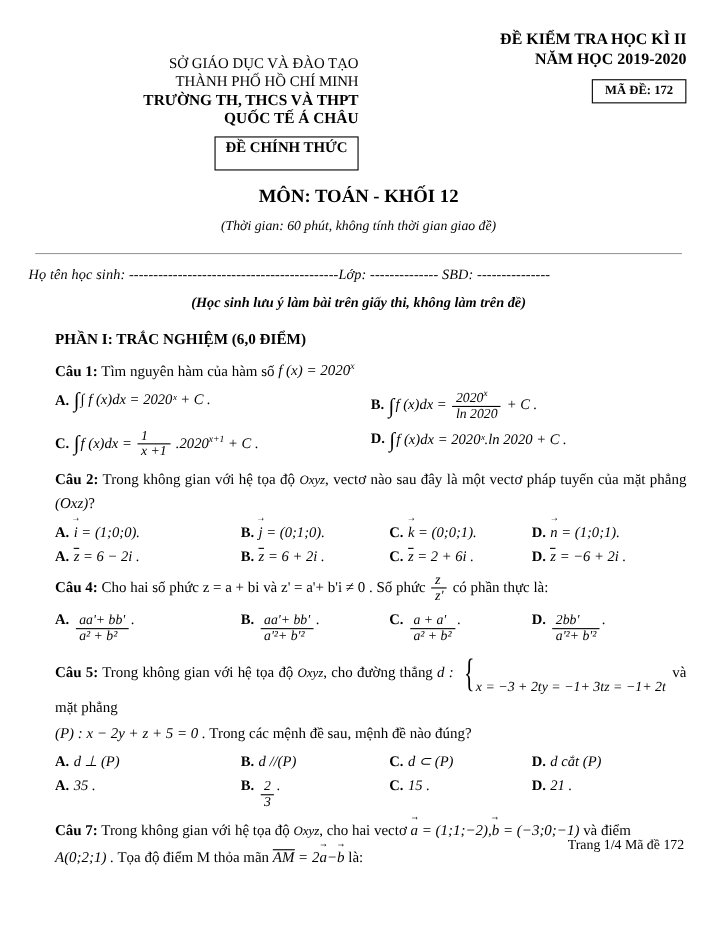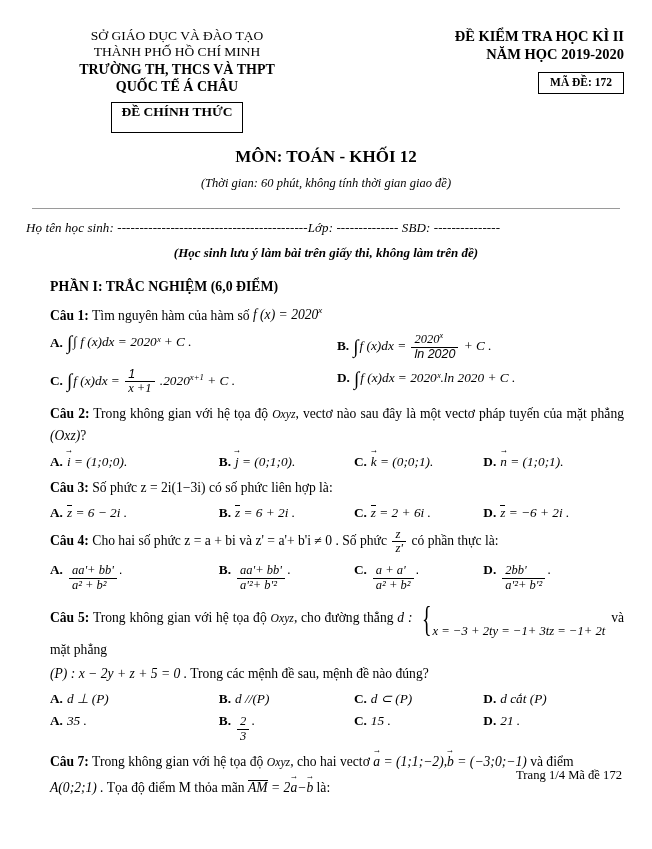--- a/index.html
+++ b/index.html
@@ -17,22 +17,23 @@
   }
   .page { padding: 0; position: relative; }
 
   
   .header {
     display: flex;
     padding: 28px 28px 0 28px;
   }
   .hdr-left {
     width: 50%;
-    text-align: center;
+    text-align: right;
     line-height: 1.22;
+    margin-top: 22px;
   }
   .hdr-right {
     width: 50%;
     text-align: right;
     line-height: 1.22;
   }
   .h-line { font-size: 13.5px; }
   .h-line.bold { font-weight: bold; font-size: 14px; }
   .h-line.big { font-weight: bold; font-size: 14.5px; }
 
@@ -102,21 +103,21 @@
   .opt { display: flex; align-items: baseline; }
   .opt .ol { font-weight: bold; margin-right: 4px; }
   .opts.c4 > .opt { width: 25%; }
   .opts.c2 > .opt { width: 50%; }
   .opts.w-a1 > .opt:nth-child(1) { width: 30%; }
   .opts.w-a1 > .opt:nth-child(2) { width: 24%; }
   .opts.w-a1 > .opt:nth-child(3) { width: 23%; }
 
   
   .mi { font-style: italic; font-family: "Liberation Serif", serif; }
-  .mo { font-family: Liberation Sans, sans-serif; }
+  .mo { font-family: Liberation Serif, serif; }
   .sml { font-size: 0.86em; }
   sup.sp { font-size: 0.66em; vertical-align: super; font-style: italic; }
   .intg {
     font-size: 1.45em;
     font-family: "Liberation Serif", serif;
     vertical-align: -0.14em;
     margin-right: 1px;
   }
   .frac {
     display: inline-flex;
@@ -267,24 +268,20 @@
       <div class="opt">
         <span class="ol">C.</span>
         <span class="mi"><span class="vec">k</span><span> = (0;0;1).</span></span>
       </div>
       <div class="opt">
         <span class="ol">D.</span>
         <span class="mi"><span class="vec">n</span><span> = (1;0;1).</span></span>
       </div>
     </div>
 
-    <div class="q">
-      <span class="lbl">Câu 3:</span>
-      <span>Số phức z = 2i(1−3i) có số phức liên hợp là:</span>
-    </div>
     <div class="opts c4 w-a1">
       <div class="opt">
         <span class="ol">A.</span>
         <span class="mi"><span class="ovl">z</span><span> = 6 − 2i .</span></span>
       </div>
       <div class="opt">
         <span class="ol">B.</span>
         <span class="mi"><span class="ovl">z</span><span> = 6 + 2i .</span></span>
       </div>
       <div class="opt">

